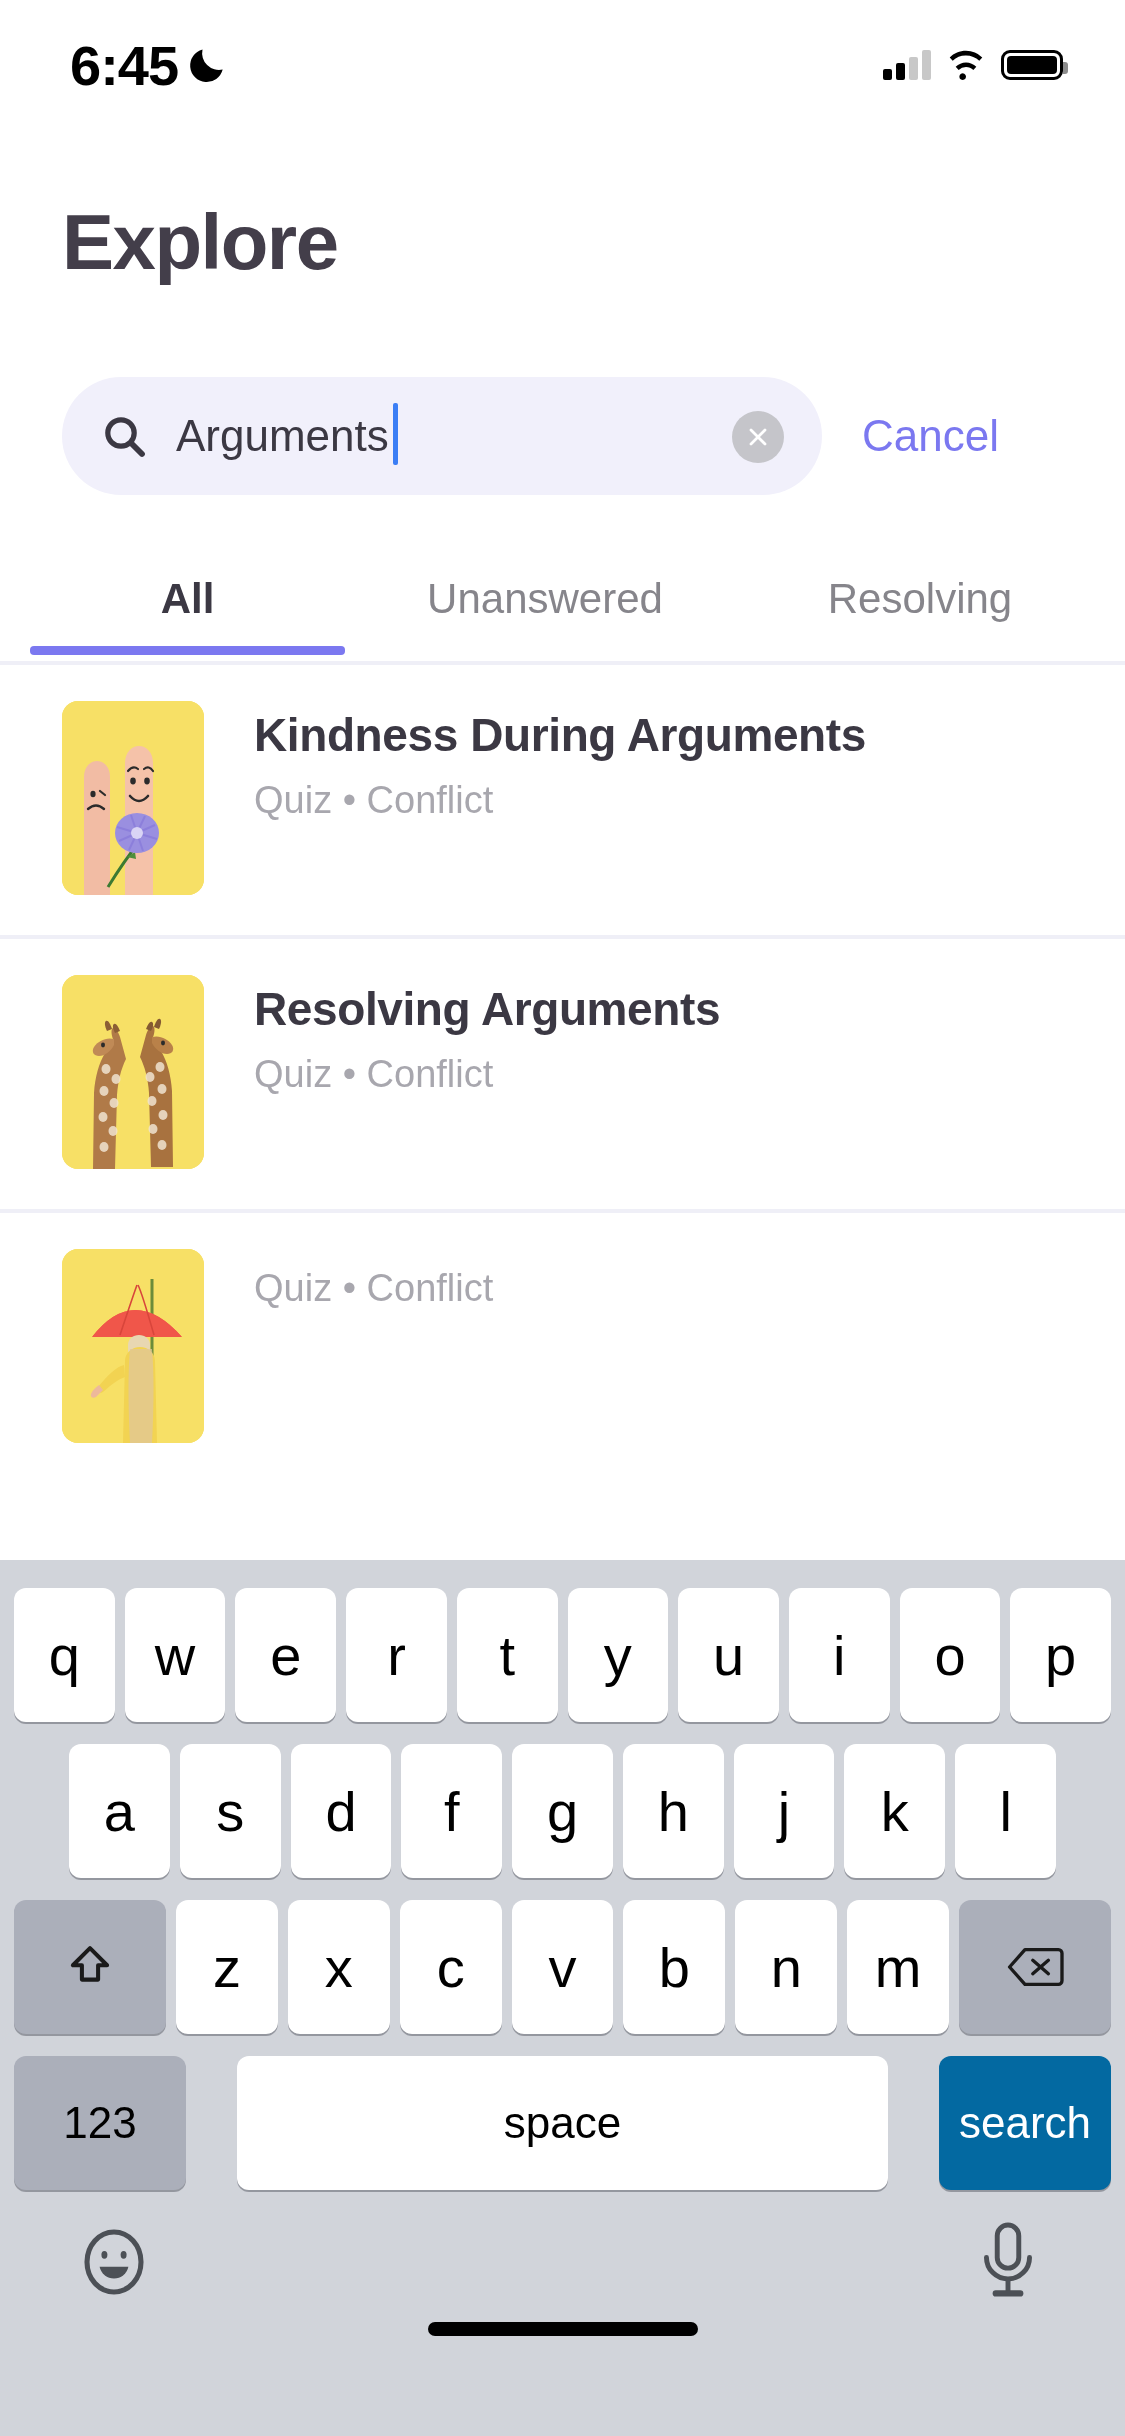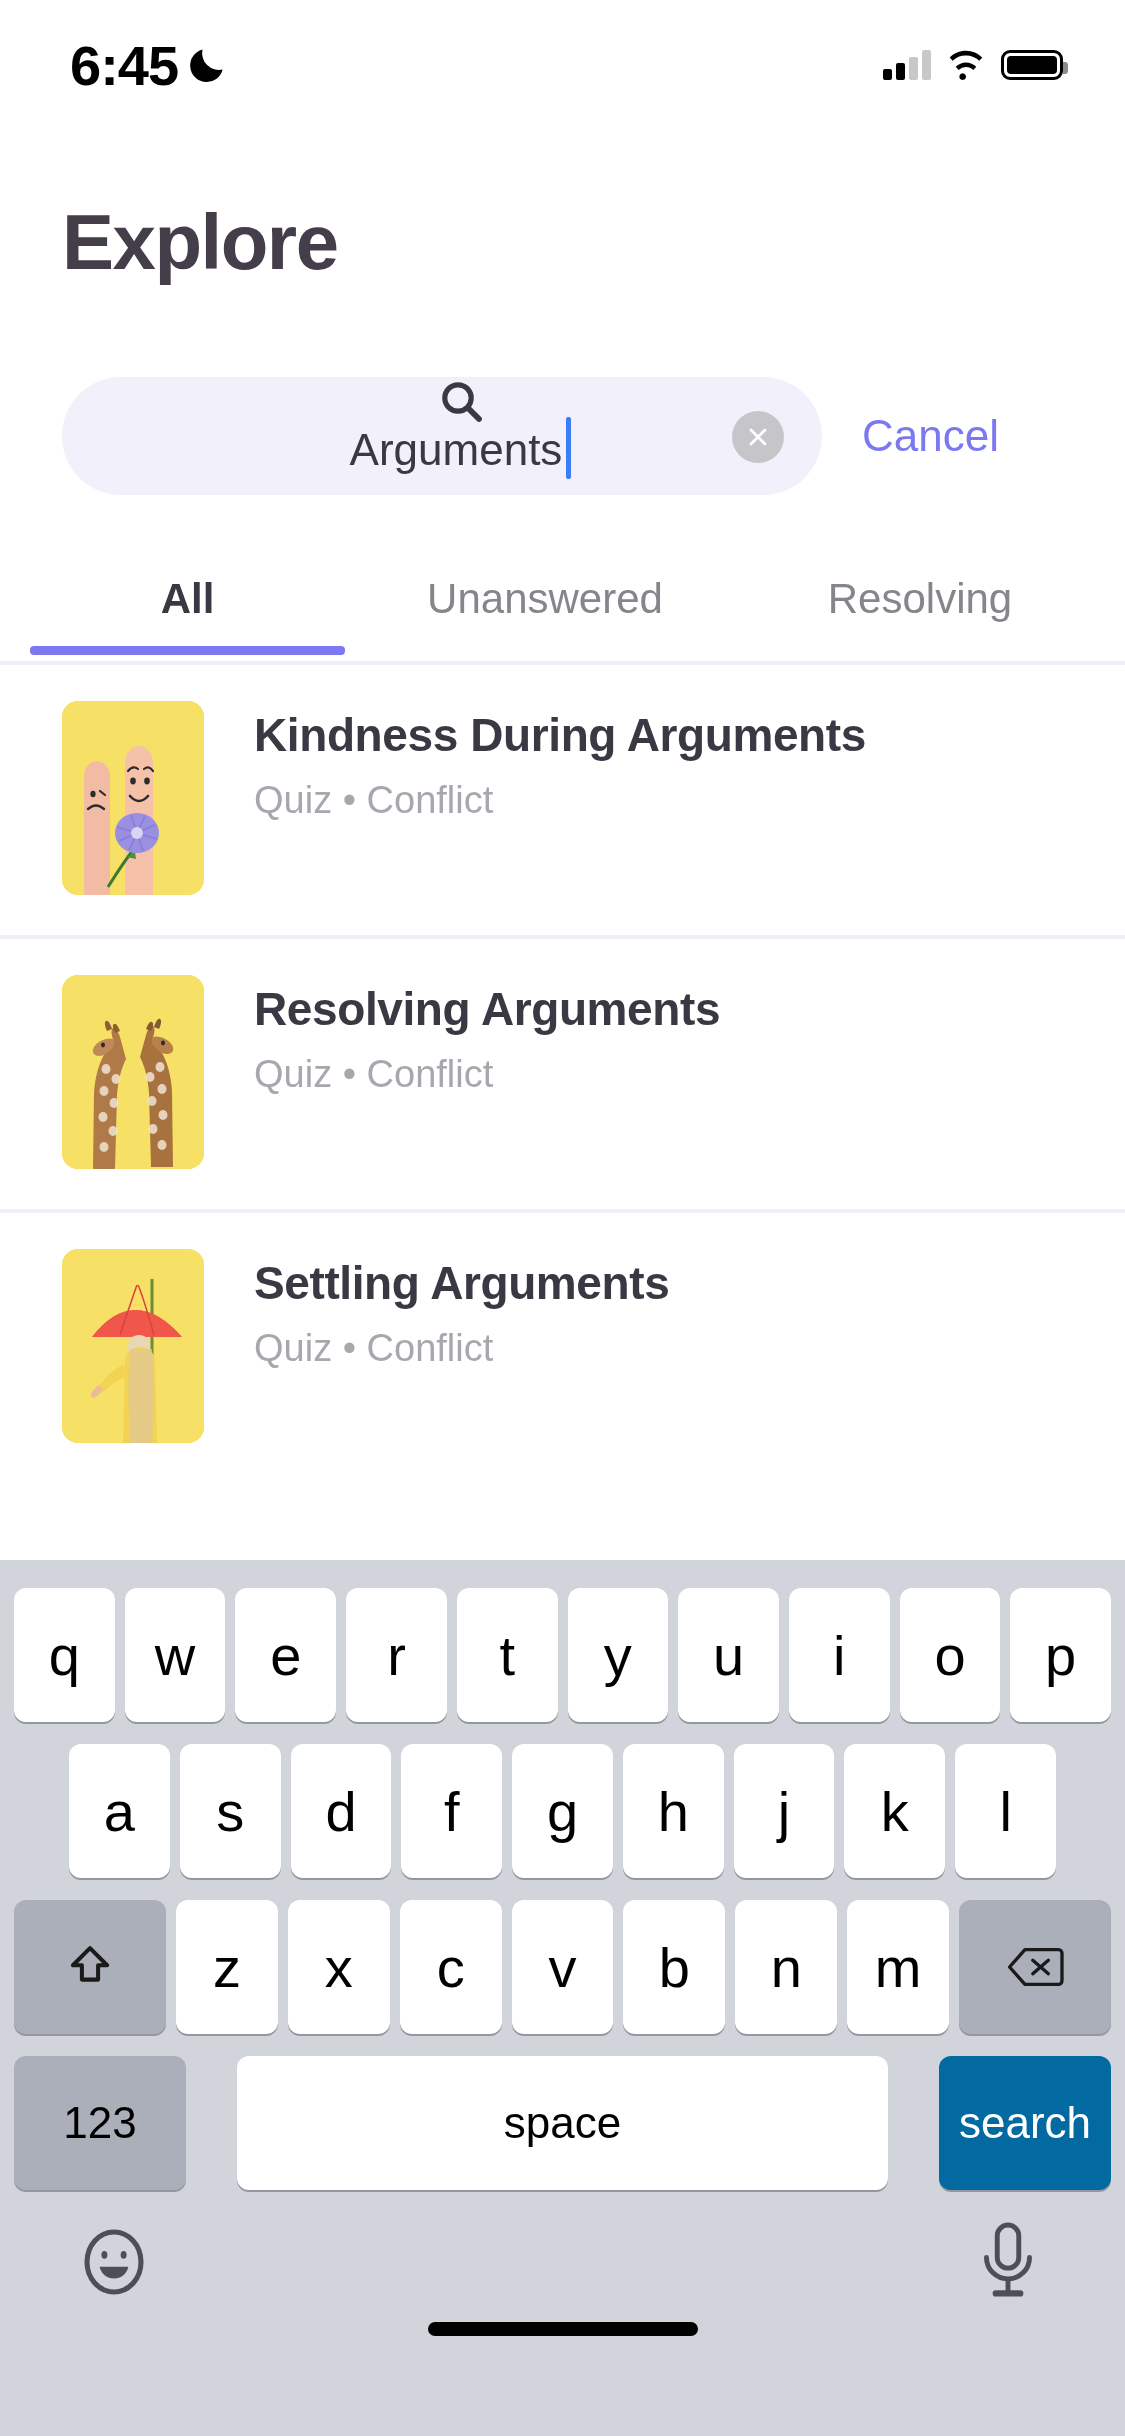--- a/index.html
+++ b/index.html
@@ -51,21 +51,21 @@
     line-height: 92px;
   }
 
   
   .search-row {
     position: absolute; left: 0; top: 377px; width: 1125px; height: 122px;
   }
   .search-field {
     position: absolute; left: 62px; top: 0; width: 760px; height: 118px;
     background: #F1F0FB; border-radius: 59px;
-    display: flex; align-items: center; flex-direction: column;
+    display: flex; align-items: center;
   }
   .search-icon { margin-left: 38px; width: 48px; height: 48px; flex: none; }
   .search-value {
     margin-left: 28px; font-size: 44px; color: #3B3843; line-height: 50px;
     position: relative; white-space: nowrap;
   }
   .caret {
     position: absolute; right: -9px; top: -8px; width: 5px; height: 62px;
     background: #3B7EF5; border-radius: 2px;
   }
@@ -308,21 +308,20 @@
             <path d="M92 86 Q80 44 76 36"></path>
           </g>
           <path d="M66 96c0-6 5-10 11-10s11 4 11 10l-2 86H68z" fill="#E8D7B2"></path>
           <path d="M63 112c0-8 7-14 15-14s15 6 15 14l2 82H61z" fill="#F2D352"></path>
           <path d="M62 116c-8 2-16 10-26 22 -3 4 1 8 5 5 9-8 16-13 22-15z" fill="#F2D352"></path>
           <path d="M37 136c-4 3-7 6-8 9 -1 3 2 5 5 3l7-7z" fill="#EDB99B"></path>
           <path d="M68 100c-2 22-2 56 0 94h22c2-40 2-72 0-94z" fill="#E0C79A" opacity=".75"></path>
         </svg>
       </div>
       <div class="item-text">
-        <div class="item-title">Settling Arguments</div>
         <div class="item-sub">Quiz • Conflict</div>
       </div>
     </div>
 
   </div>
 
   <div class="keyboard">
 
     <div class="kb-row kb-row-1">
       <div class="key">q</div>

